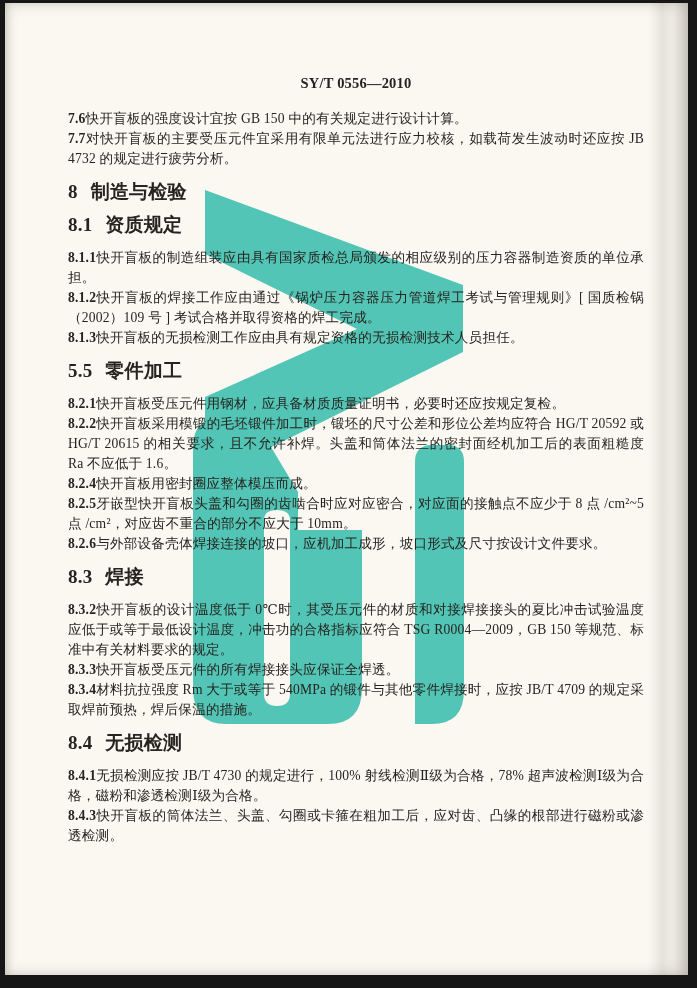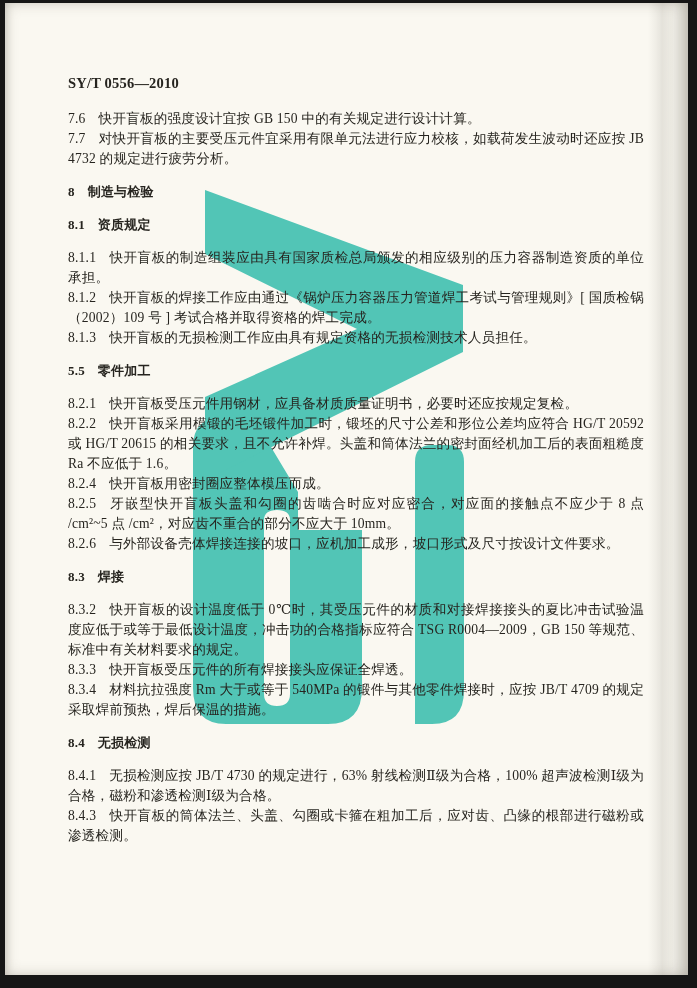--- a/index.html
+++ b/index.html
@@ -31,26 +31,26 @@
     position:relative;z-index:2;
     padding:70px 44px 0 63px;
     color:#26241f;
     font-size:13.6px;line-height:20px;
     text-align:justify;
     letter-spacing:.2px;
   }
   .doc-header{
     font-weight:bold;font-size:14.5px;
     margin:0 0 16px 0;
-    text-align:left;
+    text-align:center;
   }
   .clause{margin:0;}
-  .clause .num{font-weight:normal;padding-right:13px;white-space:nowrap;}
+  .clause .num{font-weight:bold;white-space:nowrap;}
   .heading{
-    font-weight:bold;font-size:13px;
+    font-weight:bold;font-size:19px;
     margin:13px 0 13px 0;text-align:left;
   }
   .heading .num{padding-right:13px;}
 </style>
 </head>
 <body>
 
 <div class="page">
 
   <svg class="watermark" width="683" height="972" viewBox="0 0 683 972" aria-hidden="true">
@@ -140,21 +140,21 @@
 
   <p class="clause">
     <span class="num">8.3.4</span><span class="txt">材料抗拉强度 Rm 大于或等于 540MPa 的锻件与其他零件焊接时，应按 JB/T 4709 的规定采取焊前预热，焊后保温的措施。</span>
   </p>
 
   <p class="heading">
     <span class="num">8.4</span><span class="txt">无损检测</span>
   </p>
 
   <p class="clause">
-    <span class="num">8.4.1</span><span class="txt">无损检测应按 JB/T 4730 的规定进行，63% 射线检测Ⅱ级为合格，100% 超声波检测Ⅰ级为合格，磁粉和渗透检测Ⅰ级为合格。</span>
+    <span class="num">8.4.1</span><span class="txt">无损检测应按 JB/T 4730 的规定进行，100% 射线检测Ⅱ级为合格，78% 超声波检测Ⅰ级为合格，磁粉和渗透检测Ⅰ级为合格。</span>
   </p>
 
 
   <p class="clause">
     <span class="num">8.4.3</span><span class="txt">快开盲板的筒体法兰、头盖、勾圈或卡箍在粗加工后，应对齿、凸缘的根部进行磁粉或渗透检测。</span>
   </p>
 
 </div>
 
   </div>

